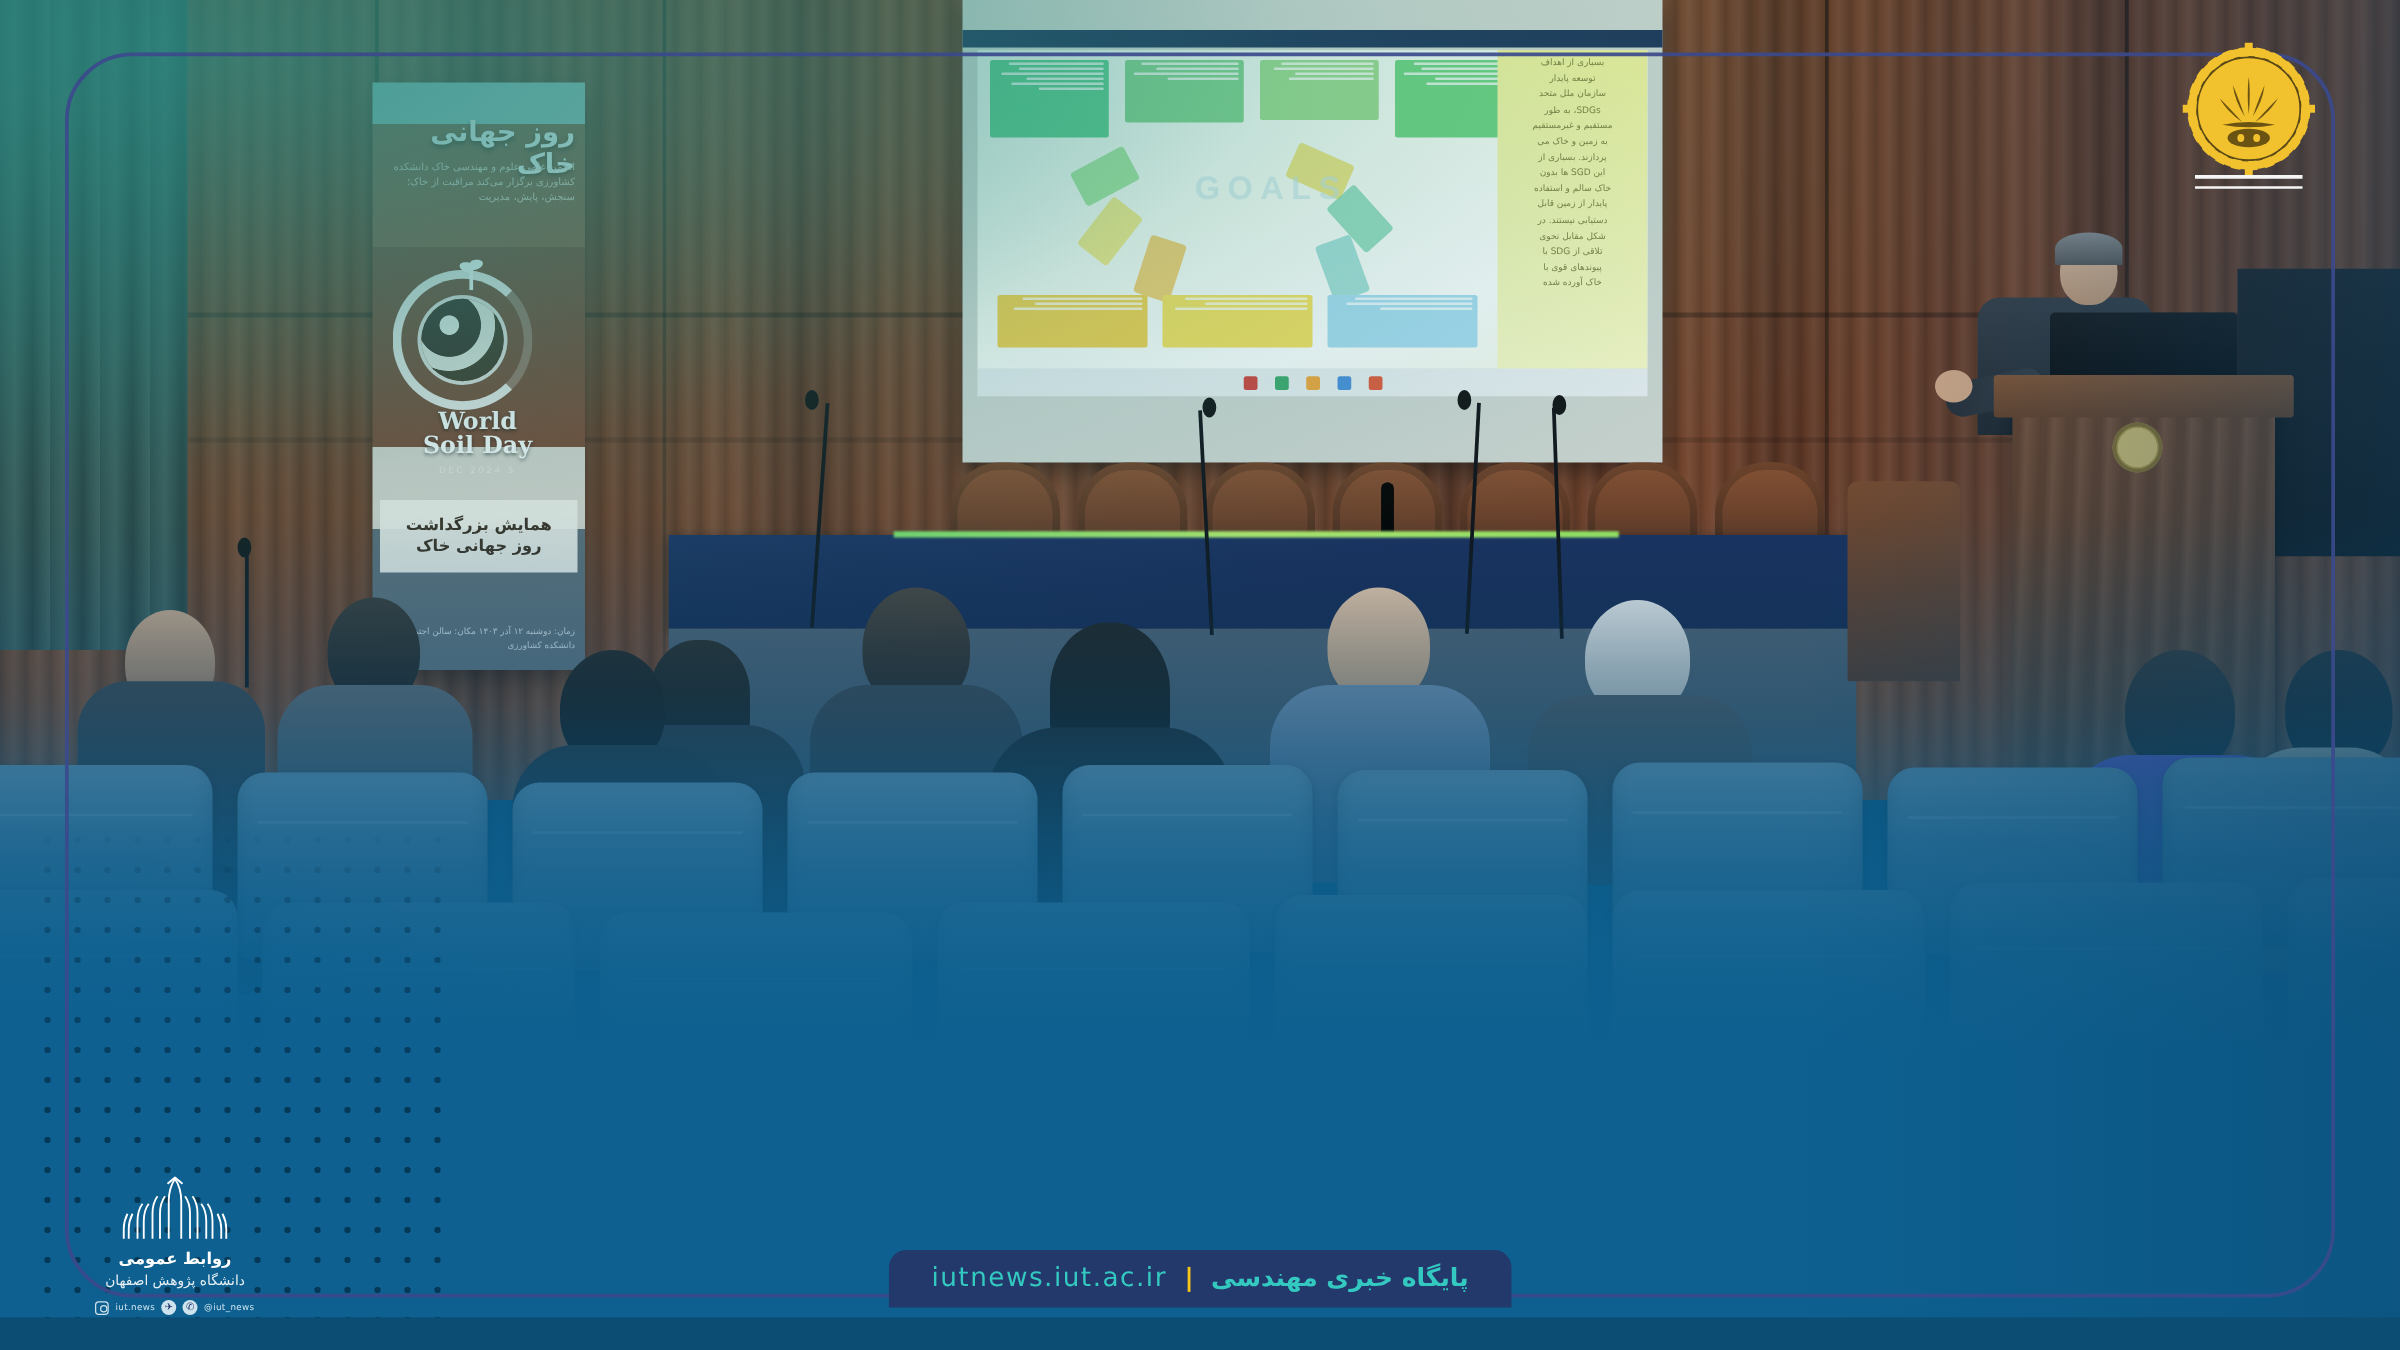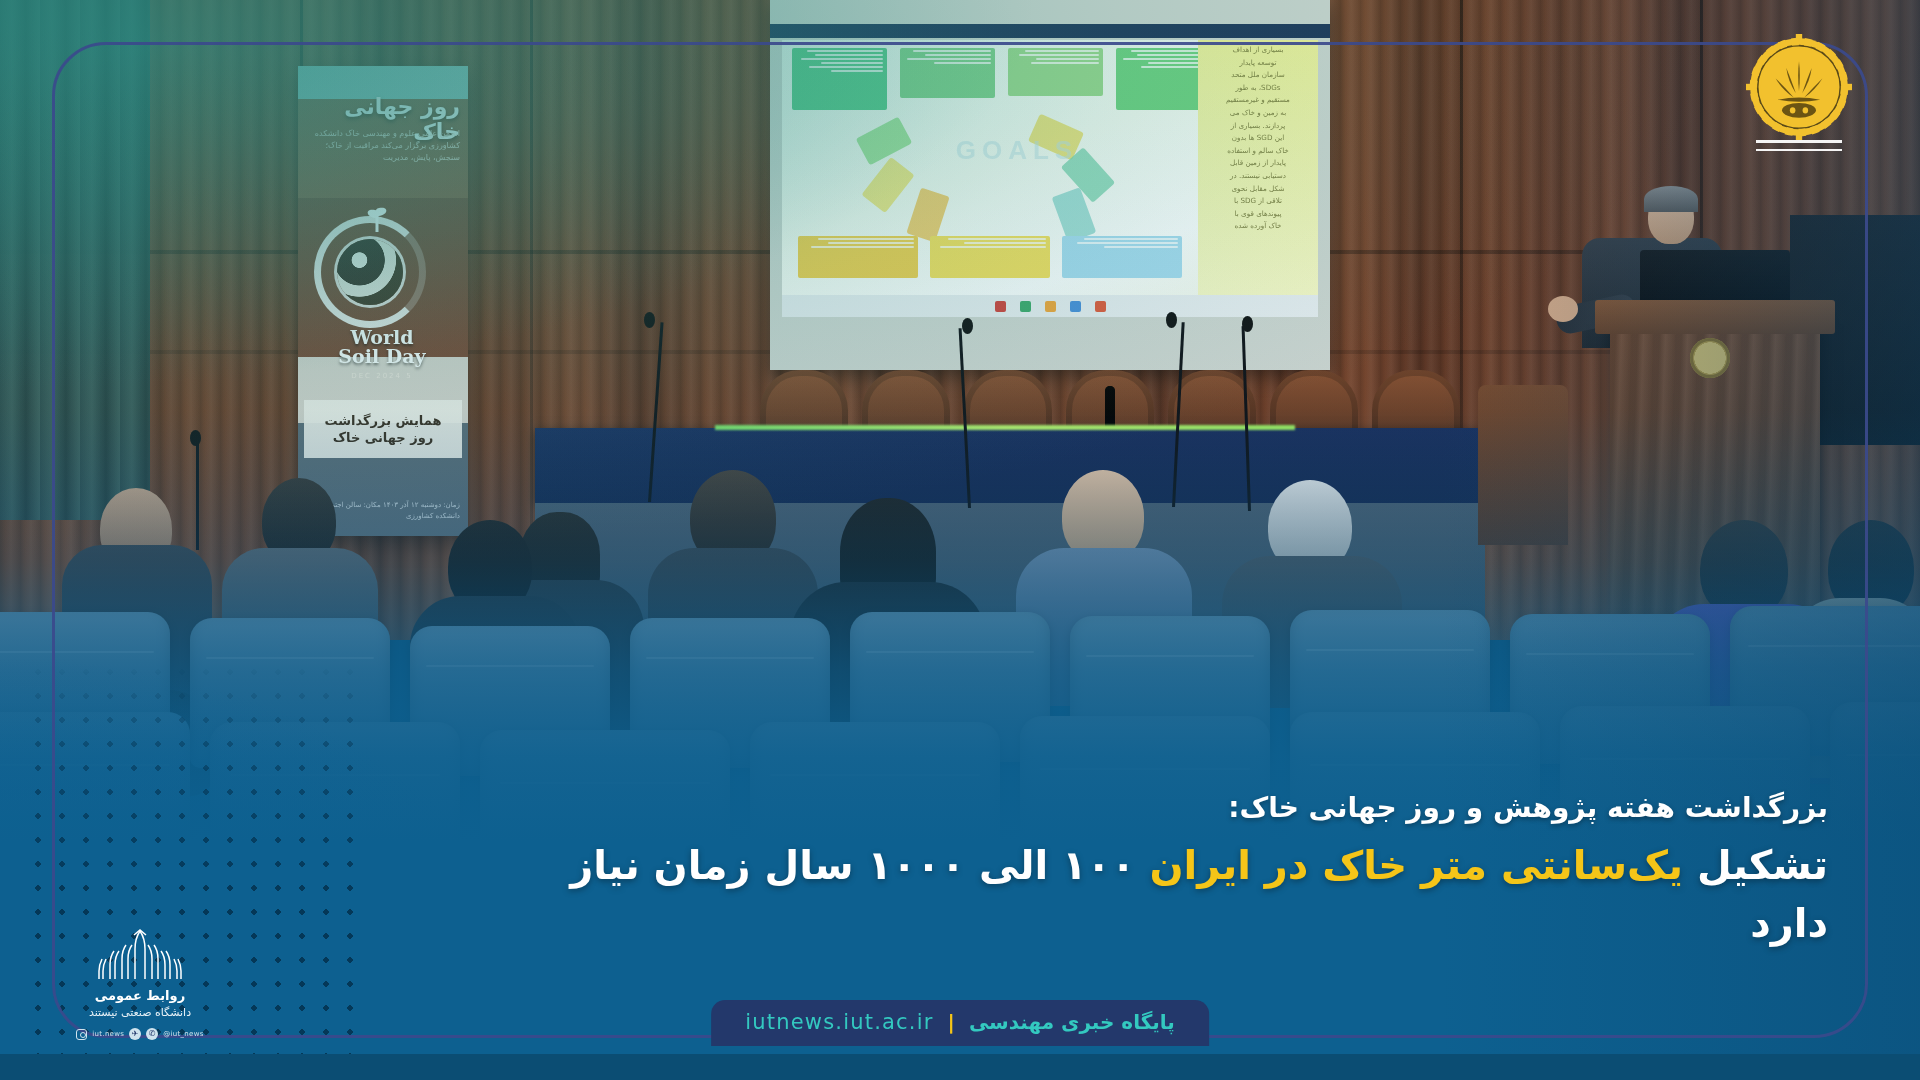--- a/index.html
+++ b/index.html
@@ -307,21 +307,21 @@
   }
   .url-pill .fa{ color:#33c9c0; font-size:20px; font-weight:bold; }
   .url-pill .sep{ color:#f5c518; font-size:20px; font-weight:bold; }
   .url-pill .en{
     color:#33c9c0; font-size:21px; letter-spacing:1.2px; direction:ltr;
     font-family:"DejaVu Sans","Liberation Sans",sans-serif;
   }
 
   
   .pr-logo{
-    position:absolute; left:62px; bottom:40px; width:156px; text-align:center;
+    position:absolute; left:62px; bottom:28px; width:156px; text-align:center;
   }
   .pr-mark{ display:block; margin:0 auto 6px; }
   .pr-t1{ color:#fff; font-size:13px; font-weight:bold; line-height:18px; }
   .pr-t2{ color:#e9f2f7; font-size:11px; line-height:16px; }
   .pr-social{
     margin-top:7px; display:flex; align-items:center; justify-content:center; gap:5px;
     direction:ltr;
   }
   .pr-social .hnd{ color:#cfe3ee; font-size:7px; letter-spacing:.3px; }
   .ico-sq{
@@ -615,24 +615,20 @@
         <ellipse cx="44" cy="72" rx="2.6" ry="3"></ellipse>
         <ellipse cx="56" cy="72" rx="2.6" ry="3"></ellipse>
       </g>
 
       <circle cx="50" cy="50" r="43" fill="none" stroke="#f2c12e" stroke-width="7" stroke-dasharray="7 5.2"></circle>
     </svg>
     <div class="iut-rule top"></div>
     <div class="iut-rule"></div>
   </div>
 
-  <div class="headlines">
-    <div class="hl-kicker">بزرگداشت هفته پژوهش و روز جهانی خاک:</div>
-    <div class="hl-main"><span>تشکیل </span><span class="hi">یک‌سانتی متر خاک در ایران</span><span> ۱۰۰ الی ۱۰۰۰ سال زمان نیاز دارد</span></div>
-  </div>
 
   <div class="url-pill">
     <span class="fa">پایگاه خبری مهندسی</span>
     <span class="sep">|</span>
     <span class="en">iutnews.iut.ac.ir</span>
   </div>
 
   <div class="pr-logo">
     <svg class="pr-mark" width="104" height="52" viewBox="0 0 104 52">
       <g fill="none" stroke="#ffffff" stroke-width="1.5">
@@ -640,21 +636,21 @@
         <path d="M46 6 L52 1 L58 6"></path>
         <path d="M38 16 C 35 20, 34 25, 34 30 L34 50 M44 16 C 41 20, 40 25, 40 30 L40 50"></path>
         <path d="M66 16 C 69 20, 70 25, 70 30 L70 50 M60 16 C 63 20, 64 25, 64 30 L64 50"></path>
         <path d="M26 22 C 23 26, 22 31, 22 36 L22 50 M31 22 C 28 26, 27 31, 27 36 L27 50"></path>
         <path d="M78 22 C 81 26, 82 31, 82 36 L82 50 M73 22 C 76 26, 77 31, 77 36 L77 50"></path>
         <path d="M14 30 C 12 34, 11 38, 11 42 L11 50 M18 30 C 16 34, 15 38, 15 42 L15 50"></path>
         <path d="M90 30 C 92 34, 93 38, 93 42 L93 50 M86 30 C 88 34, 89 38, 89 42 L89 50"></path>
       </g>
     </svg>
     <div class="pr-t1">روابط عمومی</div>
-    <div class="pr-t2">دانشگاه صنعتی نیستند</div>
+    <div class="pr-t2">دانشگاه پژوهش اصفهان</div>
     <div class="pr-social">
       <span class="ico-sq"></span>
       <span class="hnd">iut.news</span>
       <span class="ico-circ">
           <b>✈</b>
         </span>
       <span class="ico-circ">
           <b>✆</b>
         </span>
       <span class="hnd">@iut_news</span>

